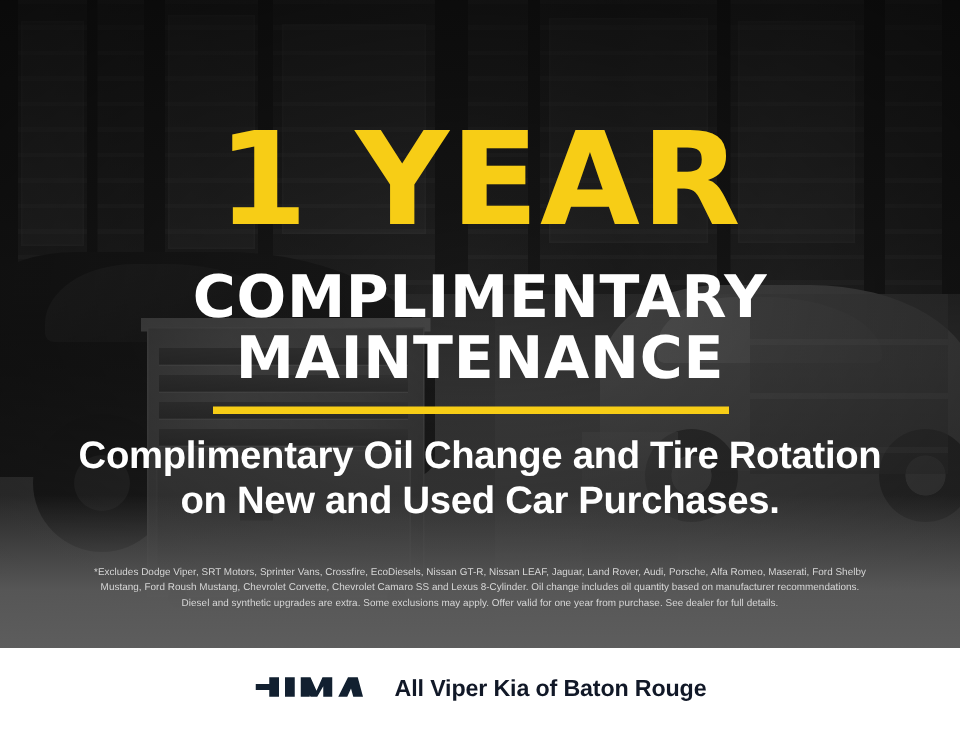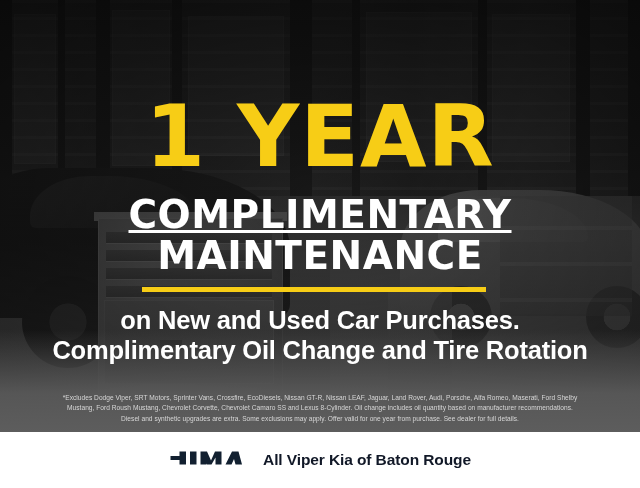--- a/index.html
+++ b/index.html
@@ -145,40 +145,38 @@
   }
   .scrim2 {
     position:absolute; left:0; top:330px; width:640px; height:102px;
     background:linear-gradient(180deg, rgba(90,90,90,0) 0%, rgba(93,93,93,.88) 62%, #5d5d5d 100%);
   }
 
   
   .copy {
     position:absolute; inset:0;
     text-align:center;
-    margin-top:16px;
   }
 
   .year {
     position:absolute; left:0; top:77px; width:640px;
     font-size:86px;
     line-height:86px;
     font-weight:700;
     letter-spacing:1px;
     color:#F7CD16;
     font-family:"DejaVu Sans", sans-serif;
   }
   .compl {
     position:absolute; left:0; top:178px; width:640px;
     font-size:39px; line-height:41px;
     font-weight:700;
     letter-spacing:.5px;
     color:#ffffff;
     font-family:"DejaVu Sans", sans-serif;
-    text-decoration:underline;
   }
   .maint {
     position:absolute; left:0; top:219px; width:640px;
     font-size:39px; line-height:41px;
     font-weight:700;
     letter-spacing:.5px;
     color:#ffffff;
     font-family:"DejaVu Sans", sans-serif;
   }
   .rule {
@@ -286,22 +284,22 @@
     </div>
 
     <div class="copy">
       <div class="year">1 YEAR</div>
       <div class="compl">COMPLIMENTARY</div>
       <div class="maint">MAINTENANCE</div>
 
       <div class="rule"></div>
 
       <div class="sub">
+        <div>Complimentary Oil Change and Tire Rotation</div>
         <div>on New and Used Car Purchases.</div>
-        <div>Complimentary Oil Change and Tire Rotation</div>
       </div>
 
       <div class="disc">
         <span>*Excludes Dodge Viper, SRT Motors, Sprinter Vans, Crossfire, EcoDiesels, Nissan GT-R, Nissan LEAF, Jaguar, Land Rover, Audi, Porsche, Alfa Romeo, Maserati, Ford Shelby</span>
         <span>Mustang, Ford Roush Mustang, Chevrolet Corvette, Chevrolet Camaro SS and Lexus 8-Cylinder. Oil change includes oil quantity based on manufacturer recommendations.</span>
         <span>Diesel and synthetic upgrades are extra. Some exclusions may apply. Offer valid for one year from purchase. See dealer for full details.</span>
       </div>
     </div>
   </div>
 

